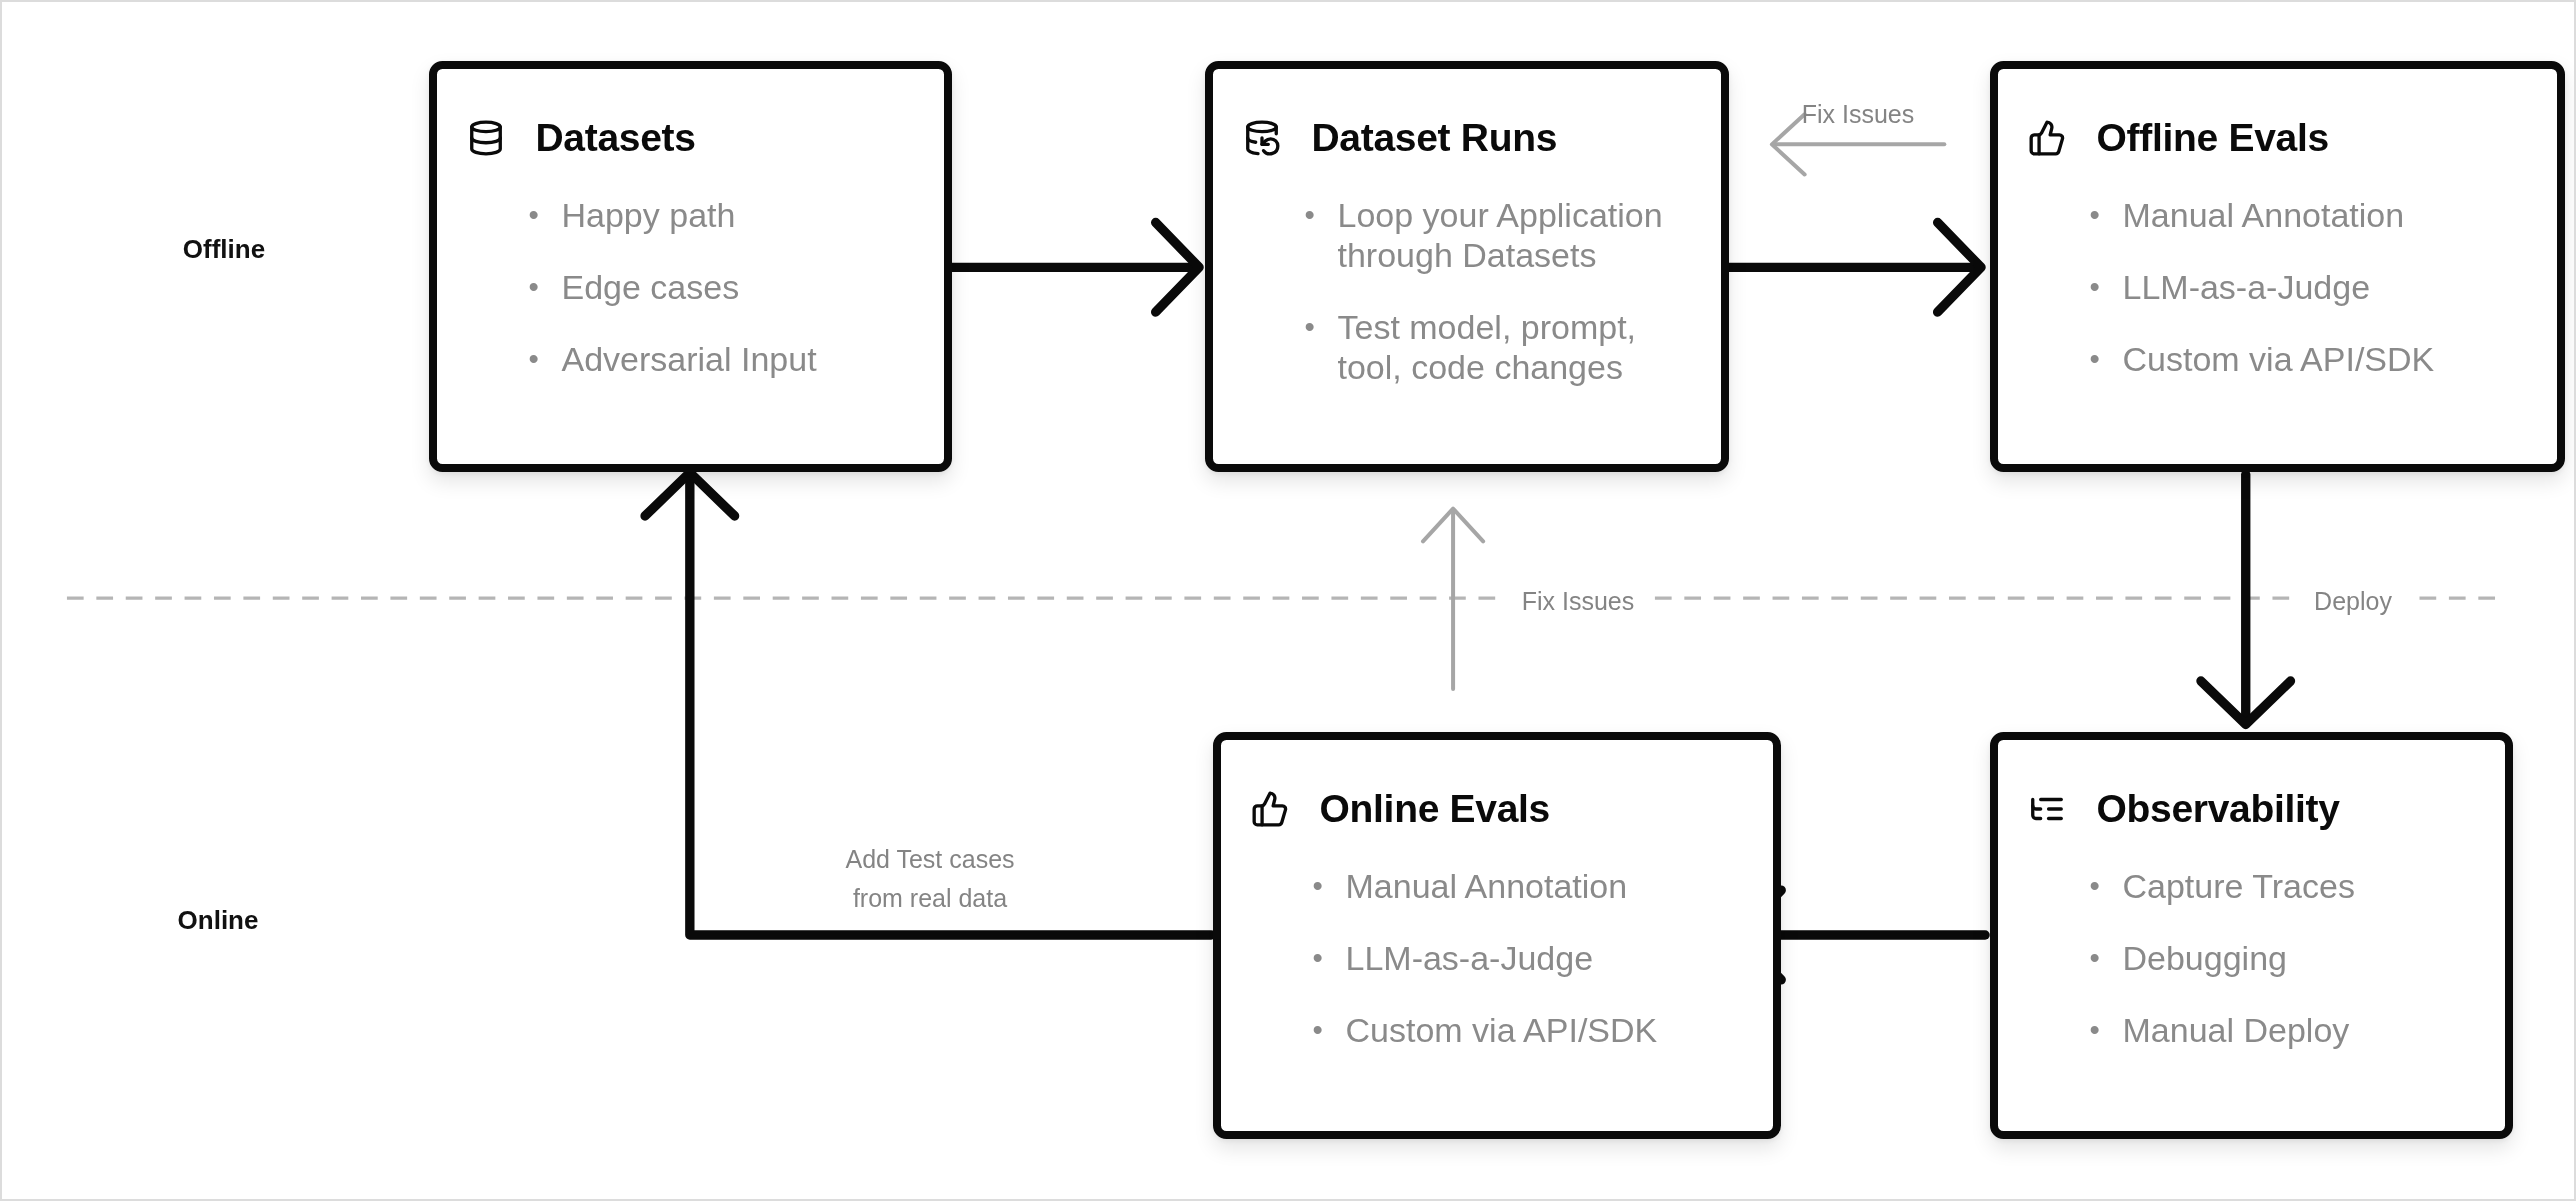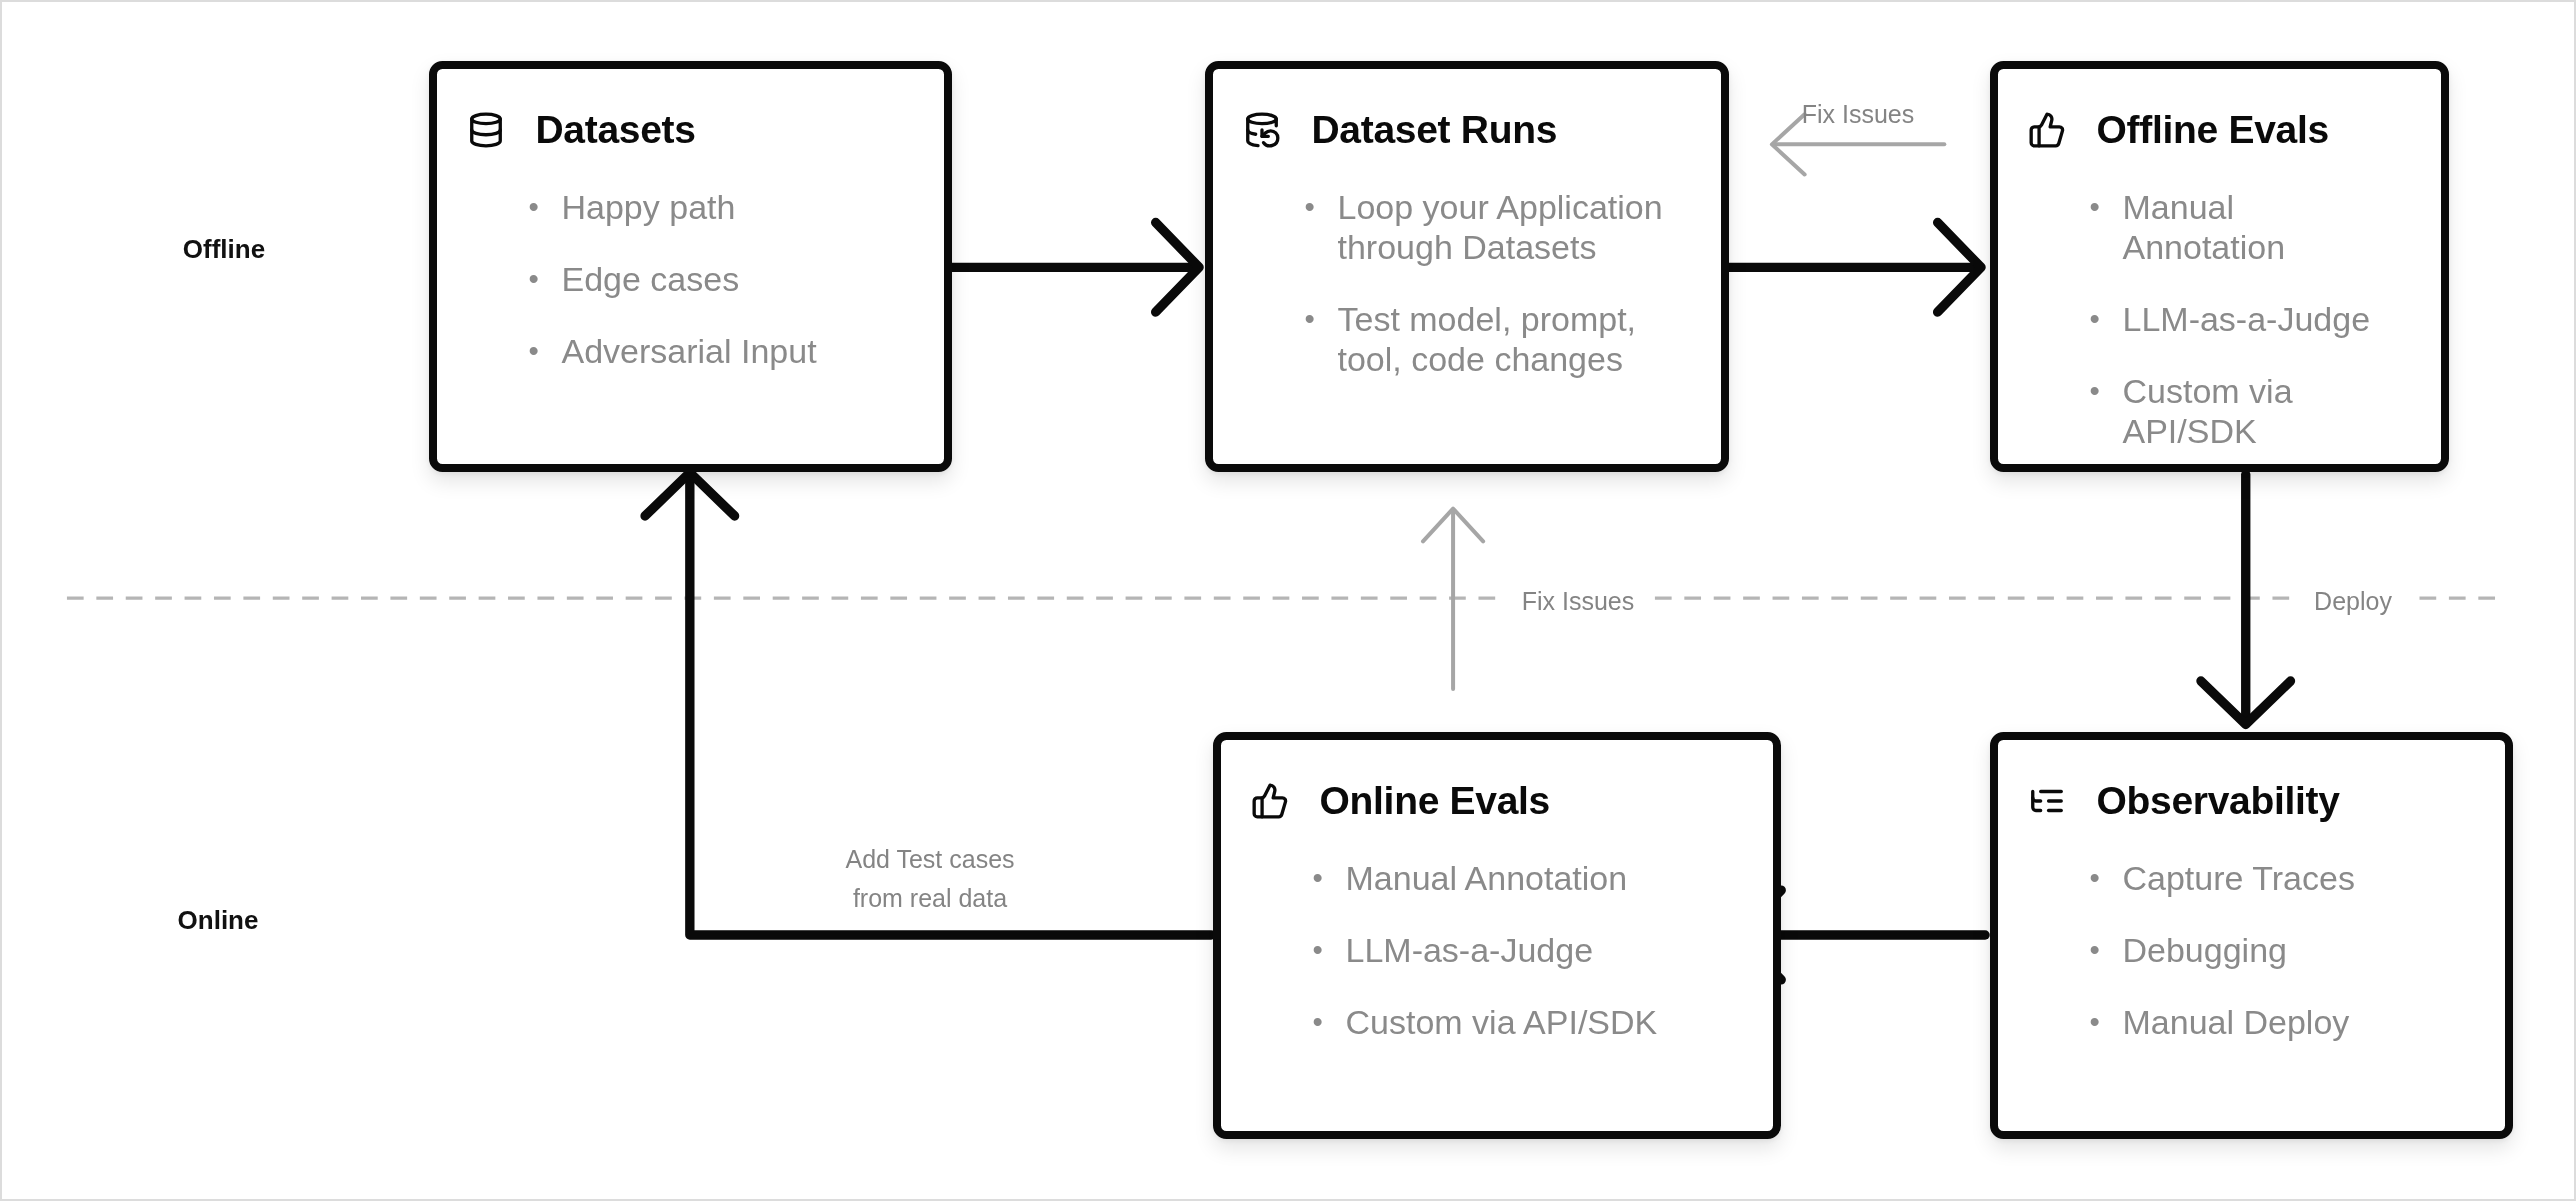--- a/index.html
+++ b/index.html
@@ -26,20 +26,21 @@
     border: 8.7px solid #0a0a0a;
     border-radius: 13.4px;
     box-shadow: 0 9.4px 20px rgba(0,0,0,0.10), 0 2px 5.4px rgba(0,0,0,0.06);
     padding: 39px 38px 27px 29.5px;
   }
   .node-header {
     display: flex;
     align-items: center;
     gap: 31px;
     color: #0a0a0a;
+    margin-top: 8px;
   }
   .node-icon { width: 38px; height: 38px; flex: 0 0 auto; color: #0a0a0a; }
   .node-icon svg { width: 100%; height: 100%; display: block; }
   .node-title {
     font-size: 39px;
     font-weight: 700;
     letter-spacing: -0.3px;
     white-space: nowrap;
   }
   .node-list {
@@ -169,21 +170,21 @@
         </svg>
       </span>
       <span class="node-title">Dataset Runs</span>
     </div>
     <ul class="node-list">
       <li>Loop your Application through Datasets</li>
       <li>Test model, prompt, tool, code changes</li>
     </ul>
   </div>
 
-  <div class="node" style="left:1988px; top:59px; width:459px; height:411px;">
+  <div class="node" style="left:1988px; top:59px; width:575px; height:411px;">
     <div class="node-header">
       <span class="node-icon">
         <svg viewBox="0 0 24 24" fill="none" stroke="currentColor" stroke-width="2.1" stroke-linecap="round" stroke-linejoin="round">
           <path d="M7 10v12"></path>
           <path d="M15 5.88 14 10h5.83a2 2 0 0 1 1.92 2.56l-2.33 8A2 2 0 0 1 17.5 22H4a2 2 0 0 1-2-2v-8a2 2 0 0 1 2-2h2.76a2 2 0 0 0 1.79-1.11L12 2a3.13 3.13 0 0 1 3 3.88Z"></path>
         </svg>
       </span>
       <span class="node-title">Offline Evals</span>
     </div>
     <ul class="node-list">

